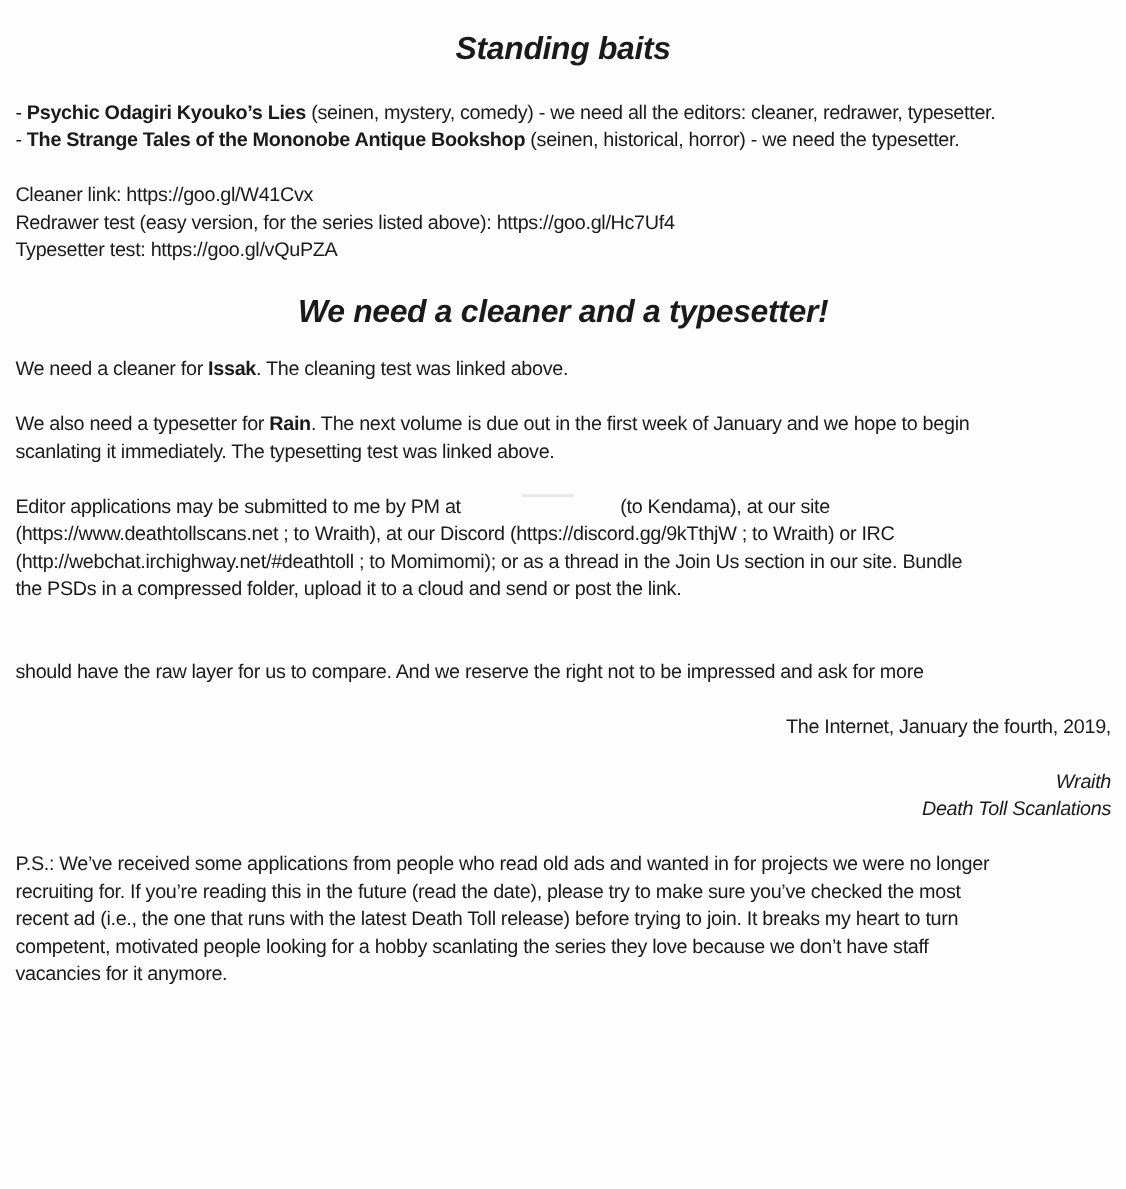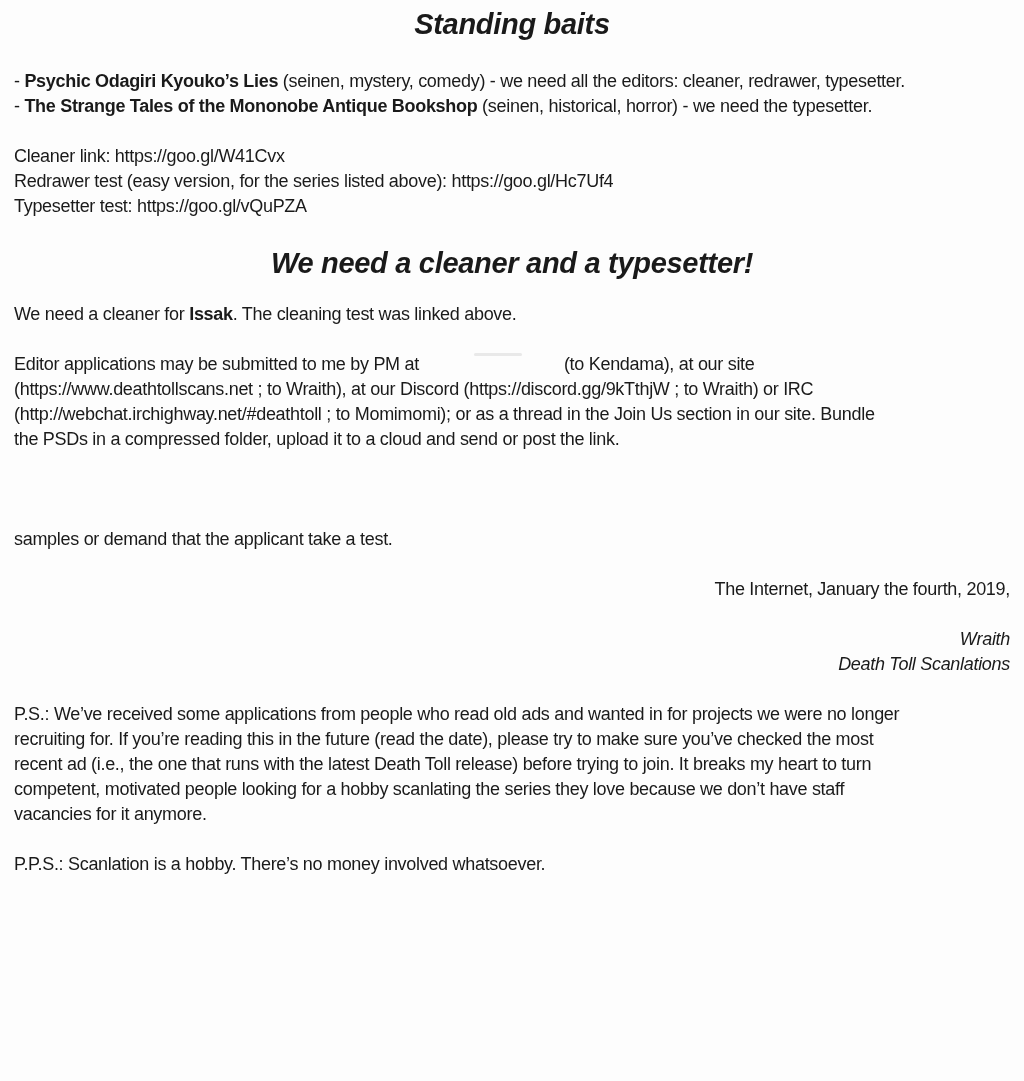--- a/index.html
+++ b/index.html
@@ -5,21 +5,21 @@
   html, body { margin: 0; padding: 0; }
   body {
     width: 1024px;
     height: 1081px;
     background: #fdfdfd;
     color: #1a1a1a;
     font-family: "Liberation Sans", sans-serif;
     overflow: hidden;
   }
   .page {
-    padding: 1px 14px 0 14px;
+    padding: 22px 14px 0 14px;
   }
   h1.doc-title, h2.doc-heading {
     text-align: center;
     font-weight: bold;
     font-style: italic;
     font-size: 29px;
     line-height: 38px;
     margin: 4px 0 26px 0;
     letter-spacing: -0.3px;
   }
@@ -79,28 +79,28 @@
 
   <p class="para"><span>- </span><span class="b i">Psychic Odagiri Kyouko’s Lies</span><span> (</span><span class="i">seinen</span><span>, mystery, comedy) - we need all the editors: cleaner, redrawer, typesetter.</span><br><span>- </span><span class="b i">The Strange Tales of the Mononobe Antique Bookshop</span><span> (</span><span class="i">seinen</span><span>, historical, horror) - we need the typesetter.</span></p>
 
   <p class="para"><span>Cleaner link: </span><span>https://goo.gl/W41Cvx</span><br><span>Redrawer test (easy version, for the series listed above): </span><span>https://goo.gl/Hc7Uf4</span><br><span>Typesetter test: </span><span>https://goo.gl/vQuPZA</span></p>
 
 
   <h2 class="doc-heading">We need a cleaner and a typesetter!</h2>
 
   <p class="para"><span>We need a cleaner for </span><span class="b i">Issak</span><span>. The cleaning test was linked above.</span></p>
 
+  <p class="para"><span>We also need a typesetter for </span><span class="b i">Rain</span><span>. The next volume is due out in the first week of January and we hope to begin</span><br><span>scanlating it immediately. The typesetting test was linked above.</span></p>
 
   <p class="para"><span>Editor applications may be submitted to me by PM at</span><span class="gap" style="width: 145px;"></span><span>(to Kendama), at our site</span><br><span>(https://www.deathtollscans.net ; to Wraith), at our Discord (https://discord.gg/9kTthjW ; to Wraith) or IRC</span><br><span>(http://webchat.irchighway.net/#deathtoll ; to Momimomi); or as a thread in the Join Us section in our site. Bundle</span><br><span>the PSDs in a compressed folder, upload it to a cloud and send or post the link.</span></p>
 
-  <p class="para"><br><br><span>samples or demand that the applicant take a test.</span></p>
+  <p class="para"><br><span>should have the raw layer for us to compare. And we reserve the right not to be impressed and ask for more</span><br></p>
 
   <div class="sig-block">
     <p class="sig-date">The Internet, January the fourth, 2019,</p>
     <p class="sig-name">Wraith</p>
     <p class="sig-org">Death Toll Scanlations</p>
   </div>
 
   <p class="para"><span>P.S.: We’ve received some applications from people who read old ads and wanted in for projects we were no longer</span><br><span>recruiting for. If you’re reading this in the future (read the date), please try to make sure you’ve checked the most</span><br><span>recent ad (i.e., the one that runs with the latest Death Toll release) before trying to join. It breaks my heart to turn</span><br><span>competent, motivated people looking for a hobby scanlating the series they love because we don’t have staff</span><br><span>vacancies for it anymore.</span></p>
 
-  <p class="para last"><span>P.P.S.: Scanlation is a hobby. There’s no money involved whatsoever.</span></p>
 
 </div>
 
 </body></html>

